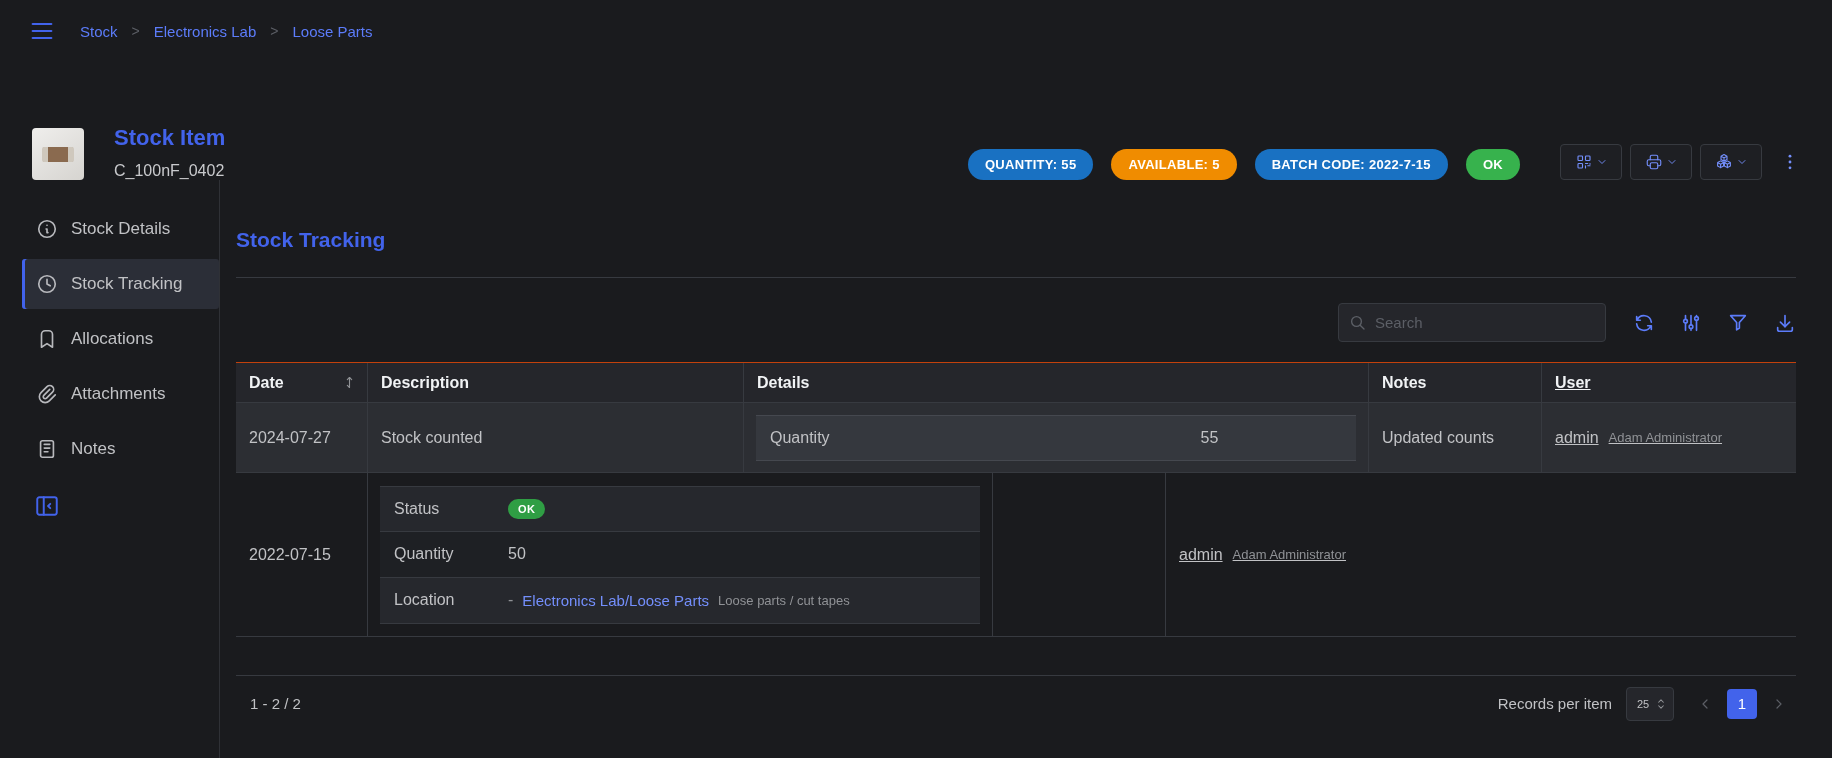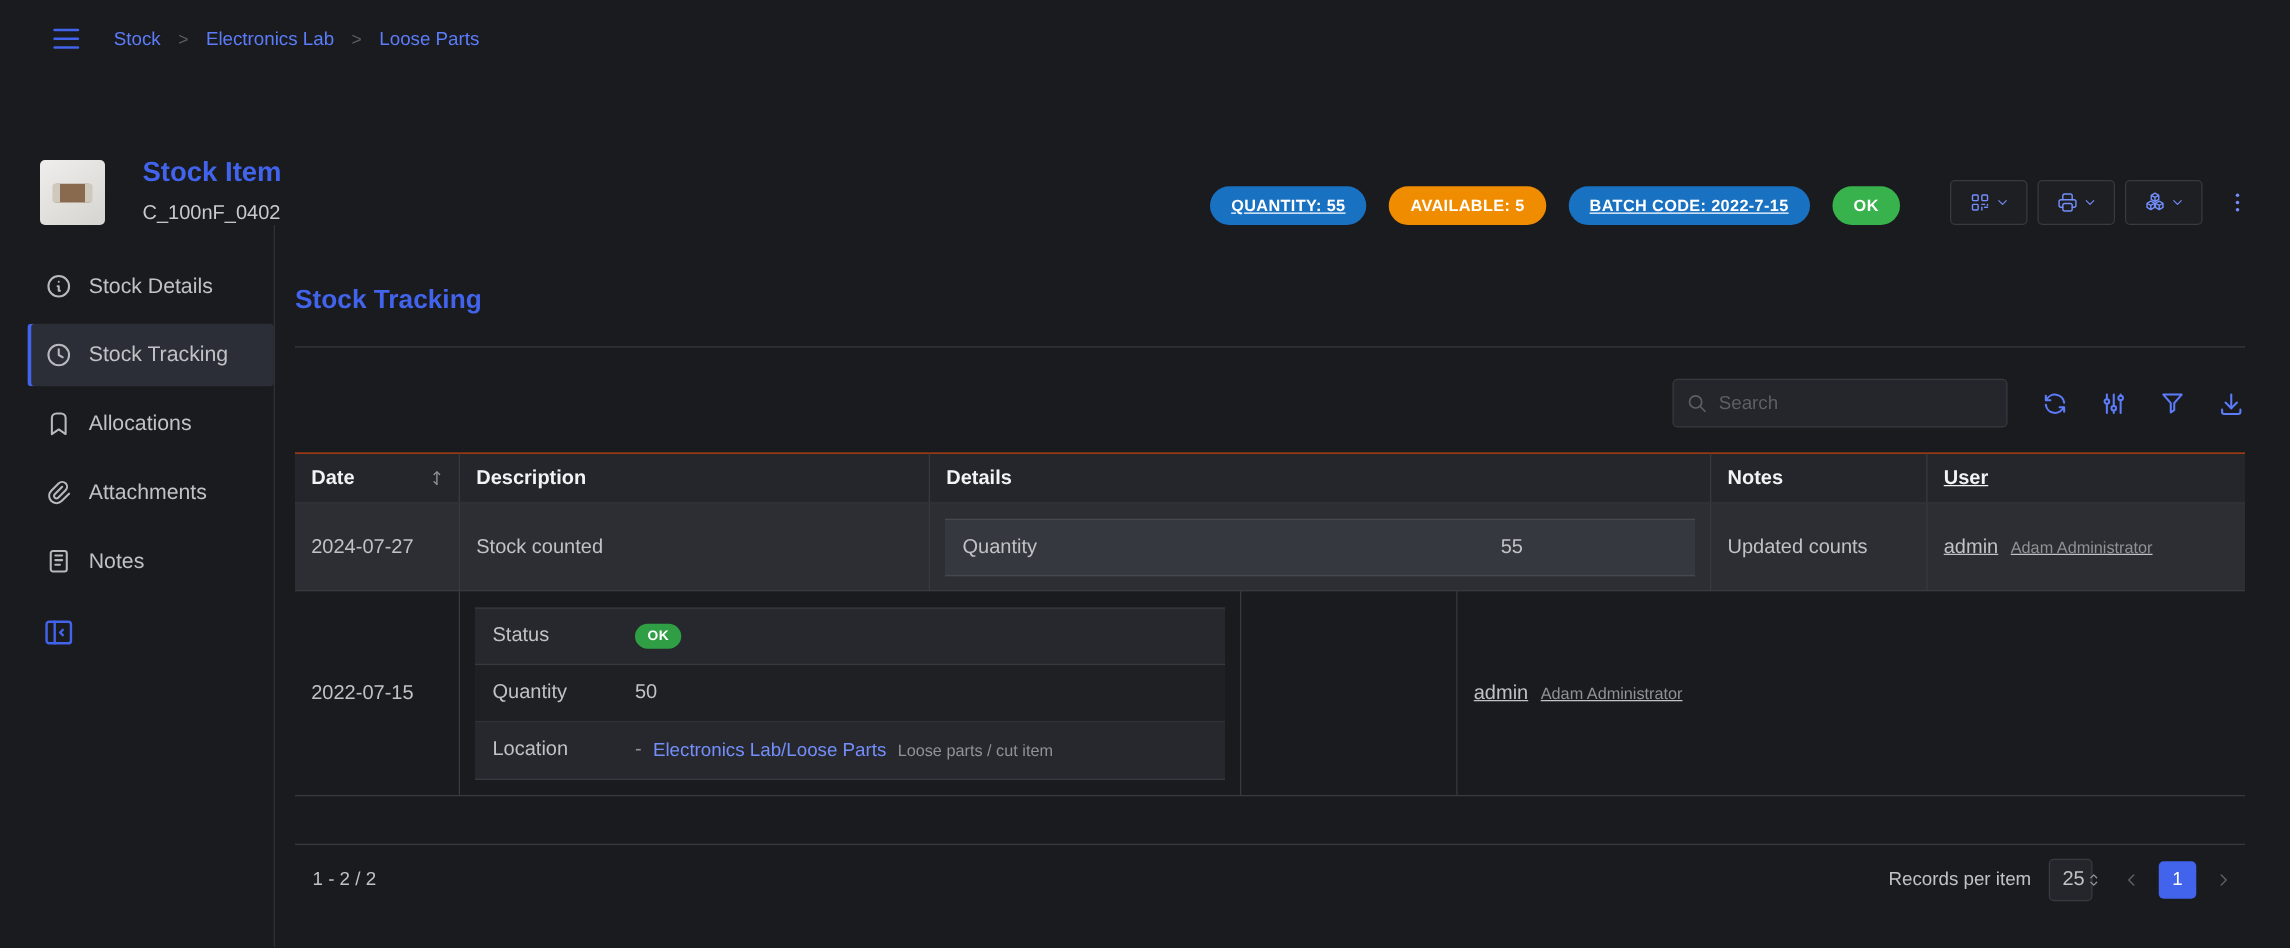--- a/index.html
+++ b/index.html
@@ -10,42 +10,42 @@
     font-family:"Liberation Sans", sans-serif;
     font-size:16px;
     overflow:hidden;
   }
   svg { display:block; }
   .icon { stroke:currentColor; fill:none; stroke-width:1.8; stroke-linecap:round; stroke-linejoin:round; }
   .icon.thin { stroke-width:1.5; }
   .icon.fill { fill:currentColor; stroke:none; }
 
   
-  .topbar { height:62px; display:flex; align-items:center; padding-left:12px; gap:24px;margin-left:27px; }
+  .topbar { height:62px; display:flex; align-items:center; padding-left:28px; gap:24px; }
   .menu-btn { color:#4263eb; cursor:pointer; background:none; border:none; }
   .breadcrumb { display:flex; align-items:center; gap:14px; font-size:15px; }
   .breadcrumb a { color:#5c7cfa; text-decoration:none; cursor:pointer; }
   .breadcrumb .sep { color:#5c5f66; font-size:14px; }
 
   
   .pageheader { height:118px; display:flex; align-items:flex-end; padding:0 28px 0 32px; }
   .thumb { width:52px; height:52px; border-radius:4px; background:linear-gradient(145deg,#efeeec,#d6d4d0);
            display:flex; align-items:center; justify-content:center; cursor:pointer; flex:none; }
   .cap { width:30px; height:15px; background:#8a6a4f; border-radius:2px; position:relative; }
   .cap:before,.cap:after { content:""; position:absolute; top:0; width:6px; height:15px; background:#cfc8bd; }
   .cap:before { left:-1px; border-radius:2px 0 0 2px; }
   .cap:after  { right:-1px; border-radius:0 2px 2px 0; }
   .titleblock { display:flex; flex-direction:column; gap:11px; margin-left:30px; }
   .title { color:#4263eb; font-size:22px; font-weight:bold; }
   .subtitle { color:#c9cacd; font-size:16px; }
   .header-spacer { flex:1; }
   .badges { display:flex; gap:18px; align-items:center; }
   .badge { height:31px; display:flex; align-items:center; padding:0 17px; border-radius:16px;
            color:#fff; font-size:13px; font-weight:bold; letter-spacing:.3px; white-space:nowrap; }
-  .badge.blue   { background:#1971c2;text-decoration:underline; }
+  .badge.blue   { background:#1971c2; }
   .badge.orange { background:#f08c00; }
   .badge.green  { background:#37b24d; }
   .actions { display:flex; gap:8px; align-items:center; margin-left:40px; }
   .iconbtn { width:62px; height:36px; border:1px solid #373a40; background:#1e1f23; border-radius:4px;
              color:#748ffc; display:flex; align-items:center; justify-content:center; gap:3px; cursor:pointer; }
   .dots-btn { width:28px; height:36px; background:none; border:none; color:#748ffc;
               display:flex; align-items:center; justify-content:center; cursor:pointer; margin-left:6px; }
 
   
   .content { display:flex; height:578px; }
@@ -108,23 +108,23 @@
   .td-user { gap:10px; align-items:center; }
   .uname { font-size:16px; }
   .ufull { font-size:13px; color:#909296; }
 
   
   .footer-rule { border:none; border-top:1px solid #373a40; margin-top:38px; }
   .tfooter { height:55px; display:flex; align-items:center; padding:0 2px 0 14px; }
   .range { font-size:15px; }
   .tf-spacer { flex:1; }
   .rpp-label { font-size:15px; margin-right:14px; }
-  .pagesize { width:35px; height:34px; border:1px solid #373a40; background:#25262b; border-radius:4px;
+  .pagesize { width:48px; height:34px; border:1px solid #373a40; background:#25262b; border-radius:4px;
               display:flex; align-items:center; justify-content:space-between; padding:0 5px 0 10px;
-              font-size:16px; color:#c1c2c5; cursor:pointer; }
+              font-size:11px; color:#c1c2c5; cursor:pointer; }
   .pagesize .sel-icon { color:#909296; }
   .pager { display:flex; align-items:center; gap:7px; margin-left:16px; }
   .pgbtn { width:30px; height:30px; border-radius:4px; display:flex; align-items:center; justify-content:center;
            color:#5c5f66; cursor:pointer; background:none; border:none; font-family:inherit; font-size:15px; }
   .pgbtn.active { background:#4263eb; color:#fff; }
 </style>
 </head>
 <body>
 
 <header class="topbar">
@@ -366,21 +366,21 @@
             </div>
             <div class="drow">
               <span class="dk2">Quantity</span>
               <span class="dv2">50</span>
             </div>
             <div class="drow">
               <span class="dk2">Location</span>
               <span class="dv2">
                 <span class="loc-dash">-</span>
                 <a class="loc-link">Electronics Lab/Loose Parts</a>
-                <span class="loc-note">Loose parts / cut item</span>
+                <span class="loc-note">Loose parts / cut tapes</span>
               </span>
             </div>
           </div>
         </div>
         <div class="td col-notes"></div>
         <div class="td col-user td-user">
           <span class="uname">admin</span>
           <span class="ufull">Adam Administrator</span>
         </div>
       </div>

